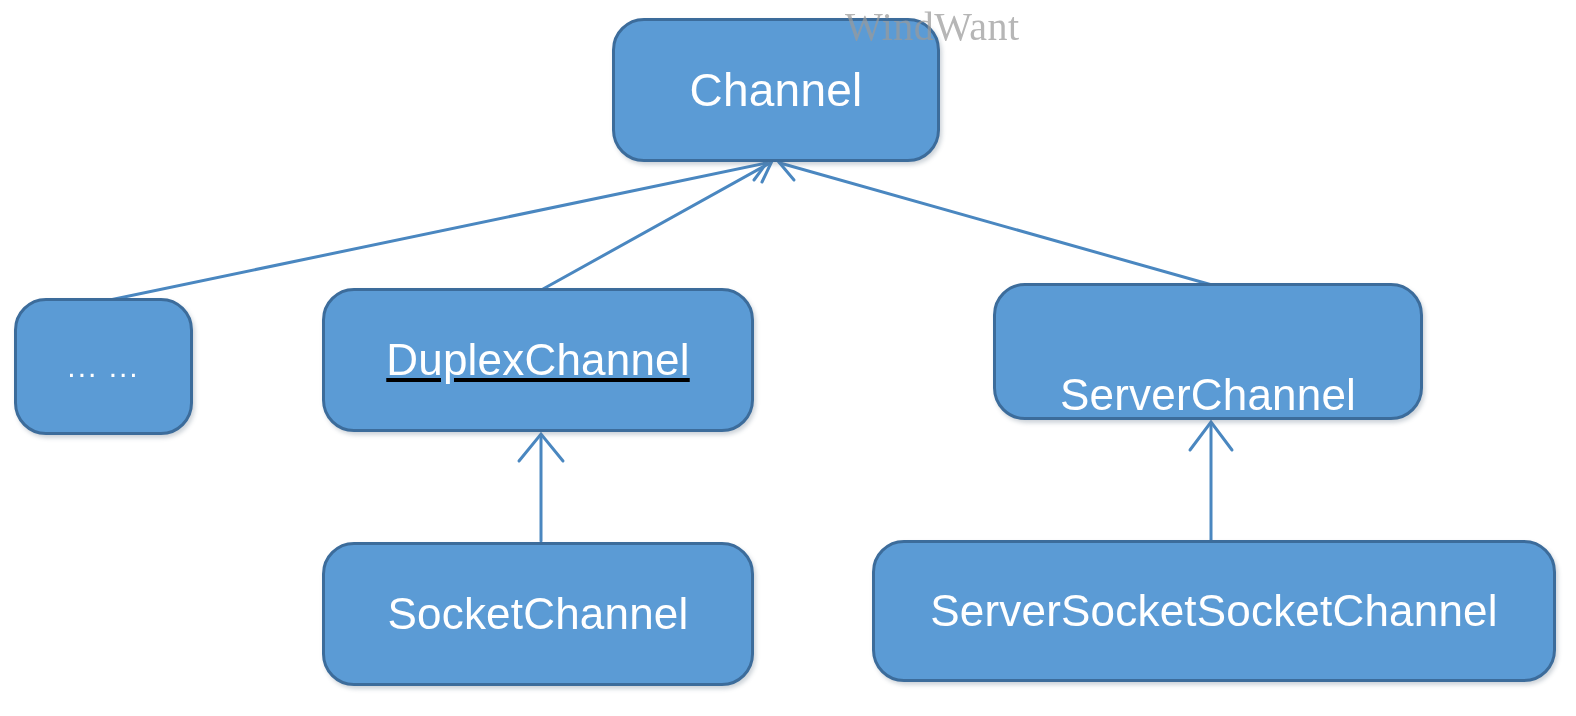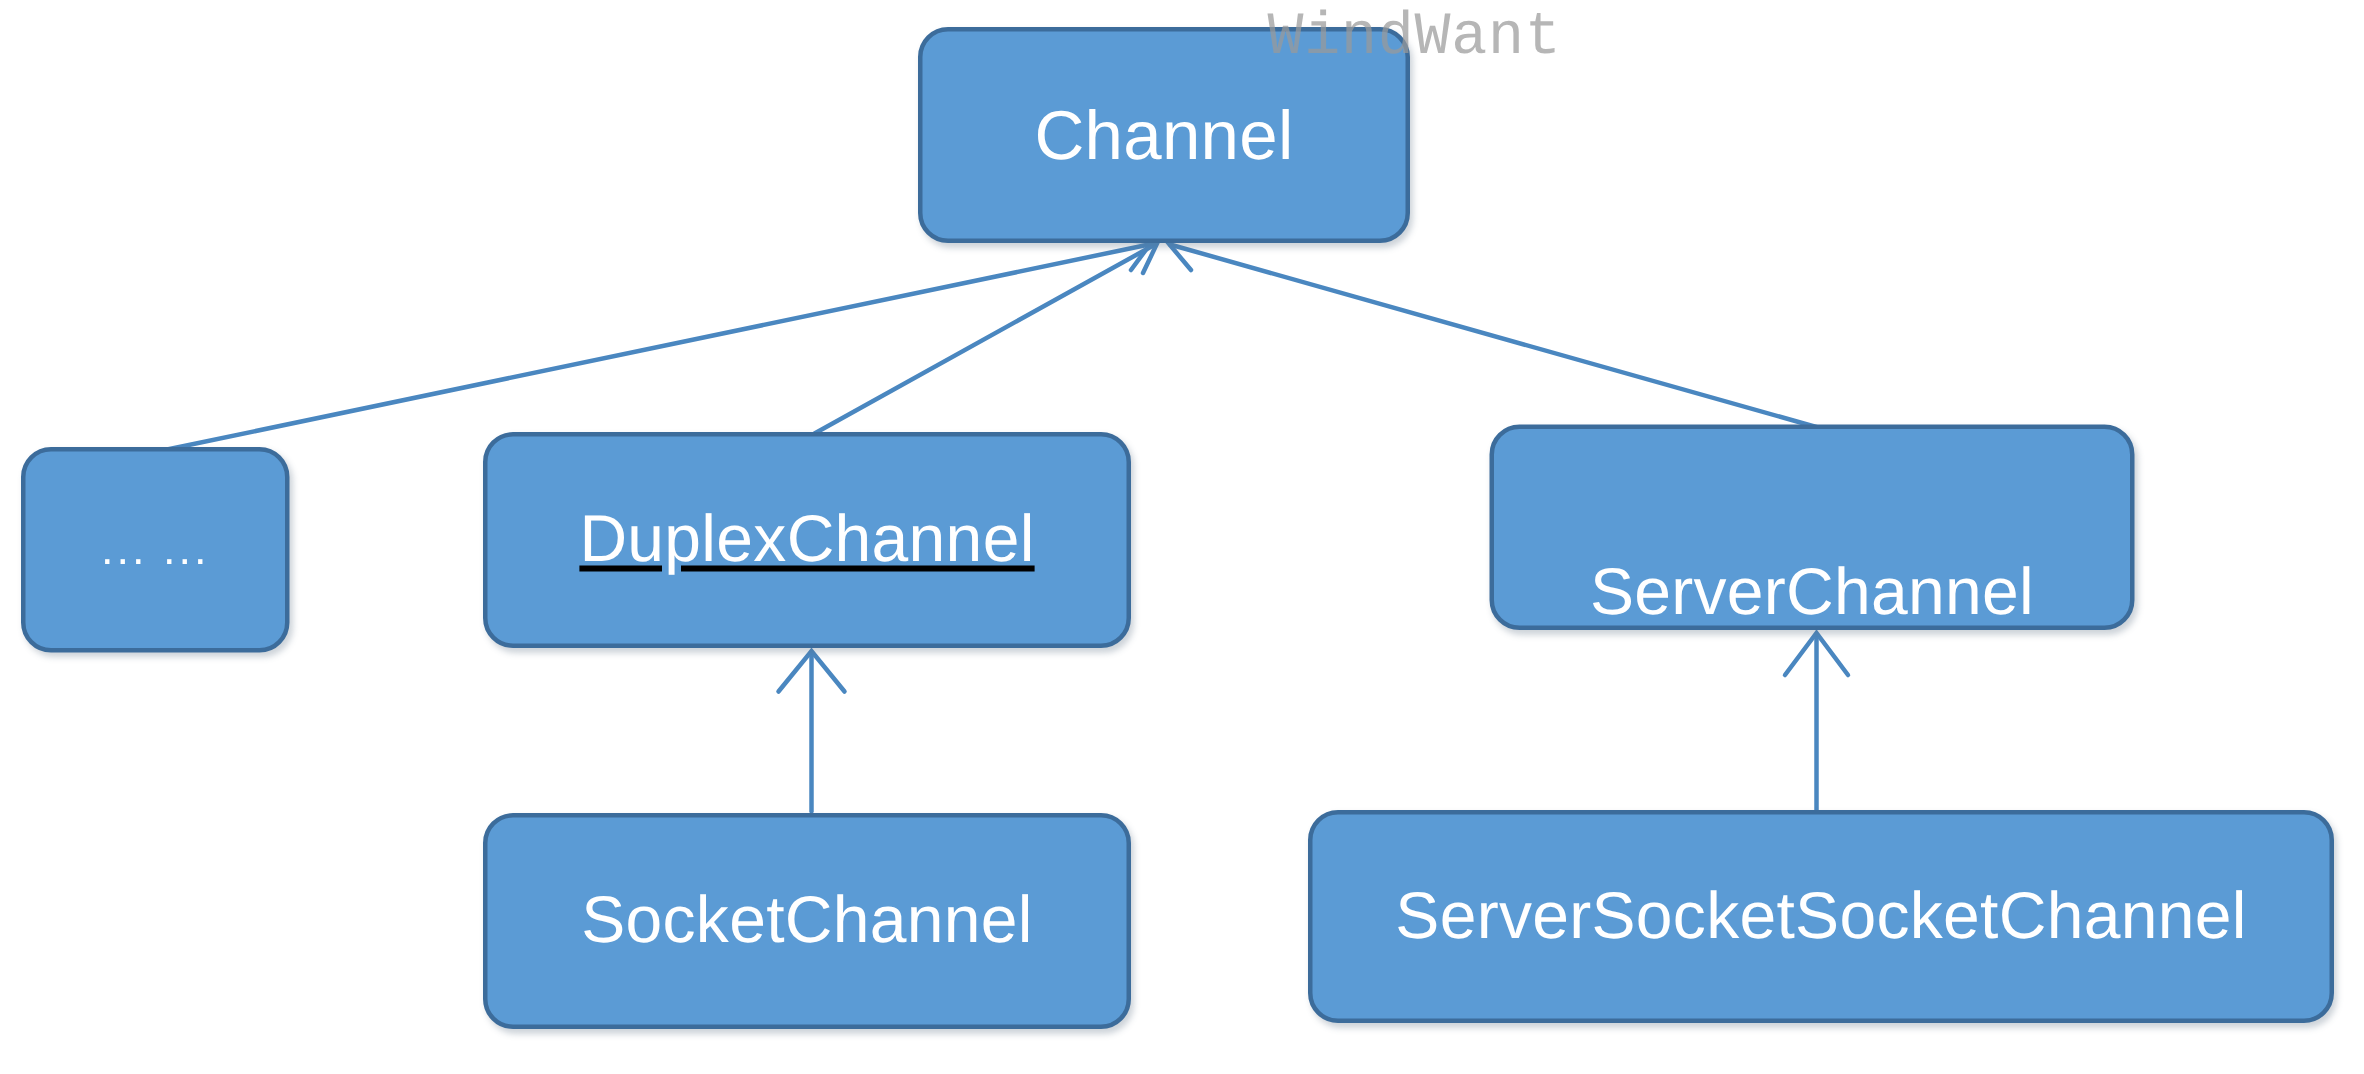--- a/index.html
+++ b/index.html
@@ -21,42 +21,42 @@
     top: 0;
     width: 1576px;
     height: 716px;
     pointer-events: none;
   }
   .node {
     position: absolute;
     box-sizing: border-box;
     background: #5B9BD5;
     border: 3px solid #3C6C9B;
-    border-radius: 20px;
+    border-radius: 32px;
     display: flex;
     align-items: center;
     justify-content: center;
     box-shadow: 2px 3px 4px rgba(90, 110, 130, 0.30);
   }
   .node-label {
     color: #ffffff;
     font-family: "Liberation Sans", sans-serif;
     font-weight: 400;
     line-height: 1;
     white-space: nowrap;
     letter-spacing: 0.2px;
   }
   .size-lg { font-size: 46px; }
   .size-md { font-size: 44px; }
   .size-sm { font-size: 30px; letter-spacing: 2px; }
   #watermark {
     position: absolute;
     left: 845px;
     top: 3px;
-    font-family: Liberation Mono, monospace;
+    font-family: Liberation Serif, serif;
     font-size: 40px;
     color: #9a9a9a;
     opacity: 0.72;
     white-space: nowrap;
     letter-spacing: 0.5px;
   }
 </style>
 </head>
 <body>
 

